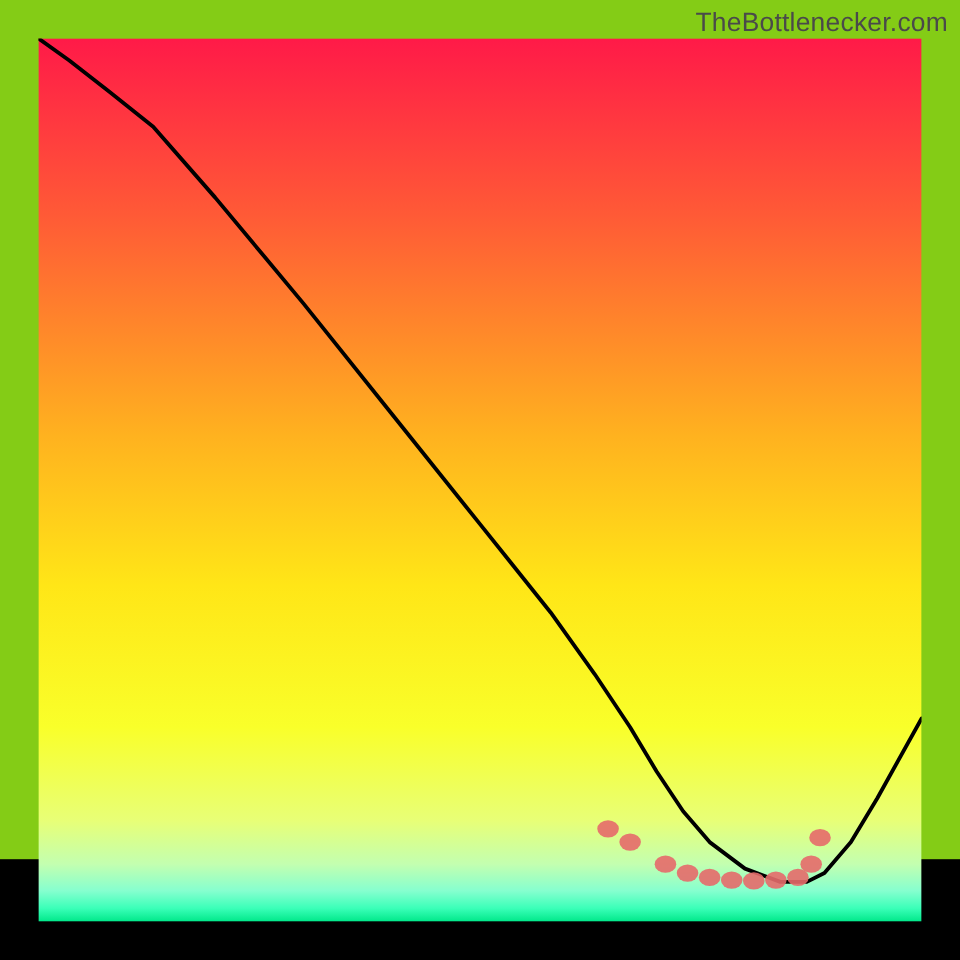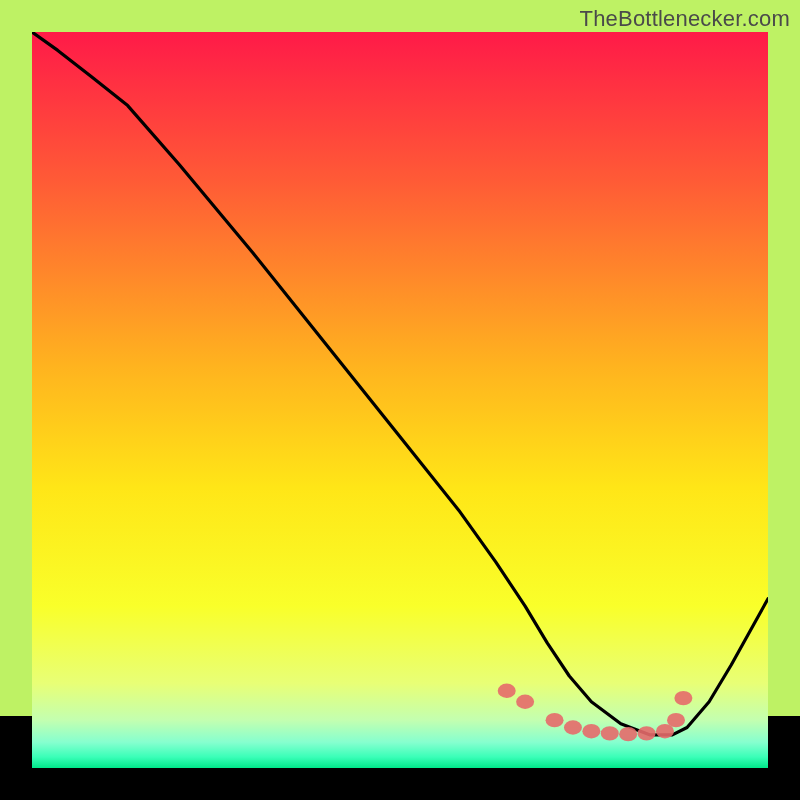--- a/index.html
+++ b/index.html
@@ -8,21 +8,21 @@
     width: 800px;
     height: 800px;
     background: #000;
     overflow: hidden;
     font-family: Arial, Helvetica, sans-serif;
   }
   .stage {
     position: relative;
     width: 800px;
     height: 716px;
-    background: #bef264;
+    background: #84cc16;
   }
   .plot {
     position: absolute;
     left: 32px;
     top: 32px;
     width: 736px;
     height: 736px;
   }
   .attrib {
     position: absolute;

